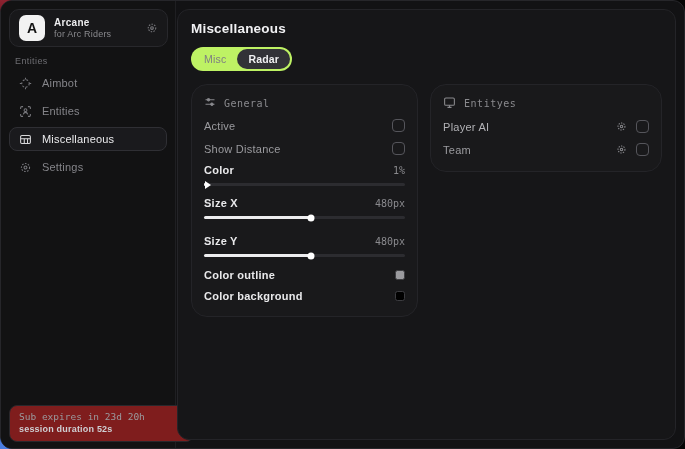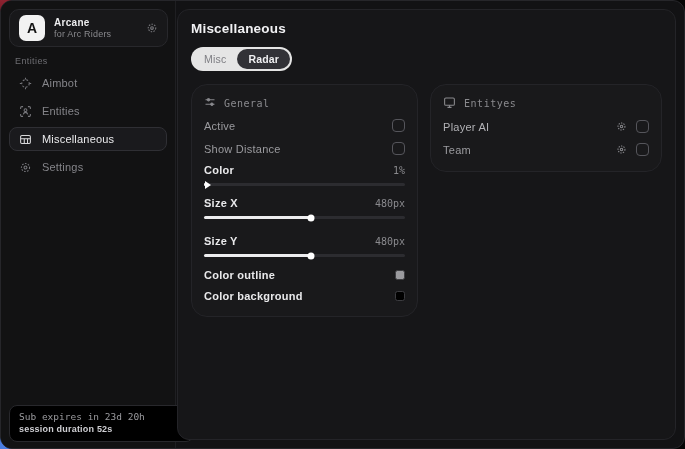--- a/index.html
+++ b/index.html
@@ -31,32 +31,32 @@
 
   .nav { position:absolute; left:8px; right:8px; top:70px; }
   .nav-item { height:24px; margin-bottom:4px; display:flex; align-items:center; gap:10px;
               padding:0 9px; border-radius:8px; border:1px solid transparent;
               color:#85858a; font-size:11px; letter-spacing:.2px; cursor:pointer; }
   .nav-item .ni { display:flex; color:#77777c; }
   .nav-item.selected { background:#1a1a1d; border-color:#2f2f34; color:#eaeaec; }
   .nav-item.selected .ni { color:#d8d8da; }
 
   .footer-card { position:absolute; left:8px; bottom:6px; width:185px; height:37px;
-                 background:#000000; border:1px solid #28282c; border-radius:8px;
+                 background:#7f1d1d; border:1px solid #28282c; border-radius:8px;
                  padding:5px 9px; }
   .footer-l1 { font-family:"DejaVu Sans Mono",monospace; font-size:9.5px; color:#9a9a9e; white-space:nowrap; }
   .footer-l2 { font-size:9px; font-weight:600; color:#cfcfd3; margin-top:2px; letter-spacing:.2px; }
 
   
   .main-card { position:absolute; left:176px; top:8px; right:8px; bottom:8px;
                background:#161618; border:1px solid #242428; border-radius:12px;
                padding:11px 13px; }
   .main-title { font-size:13.5px; font-weight:bold; color:#f1f1f3; letter-spacing:.2px; }
 
-  .tabs { margin-top:11px; display:inline-flex; align-items:center; background:#e5e5e5;
+  .tabs { margin-top:11px; display:inline-flex; align-items:center; background:#bef264;
           border-radius:999px; padding:2px; }
   .tab { font-size:10.5px; padding:4px 11px; border-radius:999px; color:#7e7e83; cursor:pointer; letter-spacing:.2px; }
   .tab.active { background:#323237; color:#f0f0f2; font-weight:600; }
 
   .panels { margin-top:13px; display:flex; gap:12px; align-items:flex-start; }
   .panel { background:#19191b; border:1px solid #242428; border-radius:16px; padding:9px 12px 10px; }
   .panel-general { width:233px; }
   .panel-entities { width:238px; }
   .panel-header { display:flex; align-items:center; gap:8px; color:#8a8a8e;
                   font-family:"DejaVu Sans Mono",monospace; font-size:10px; letter-spacing:.5px;

